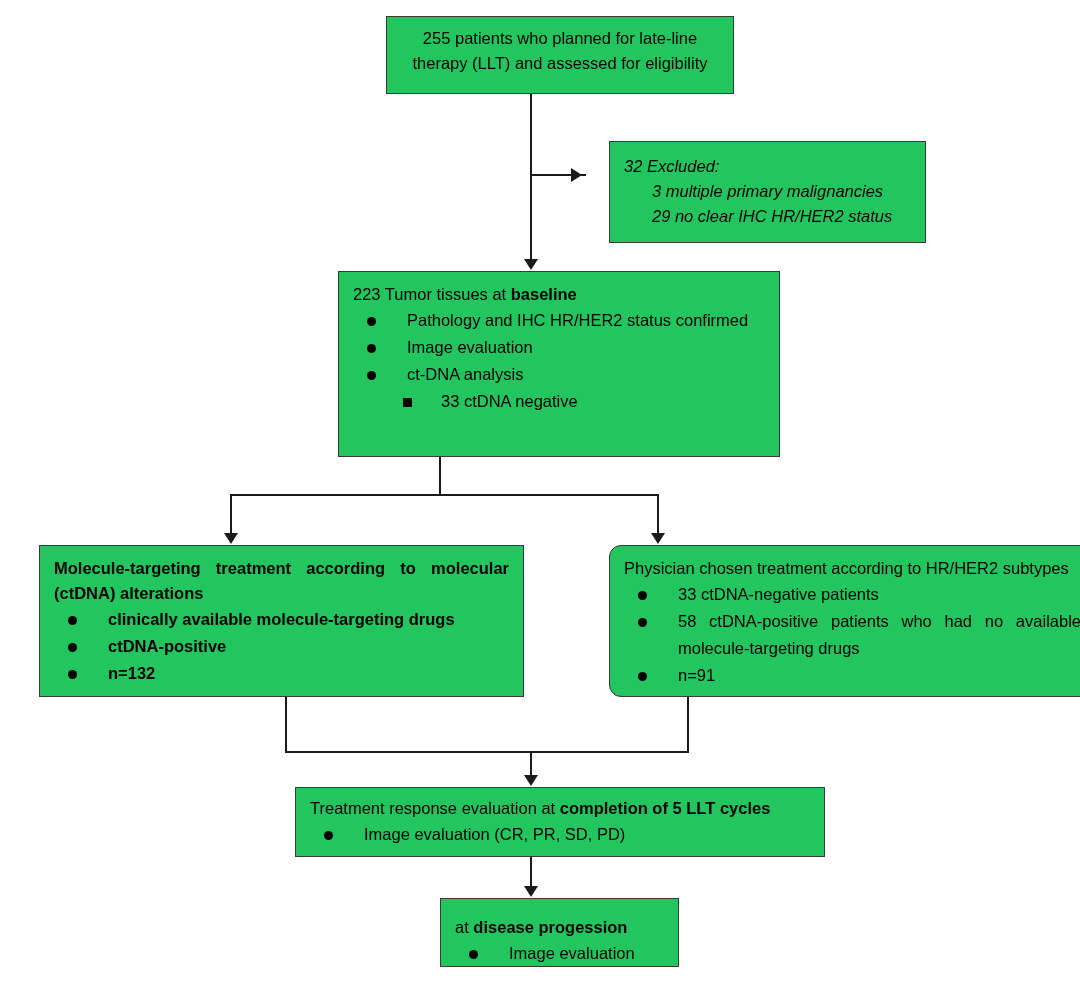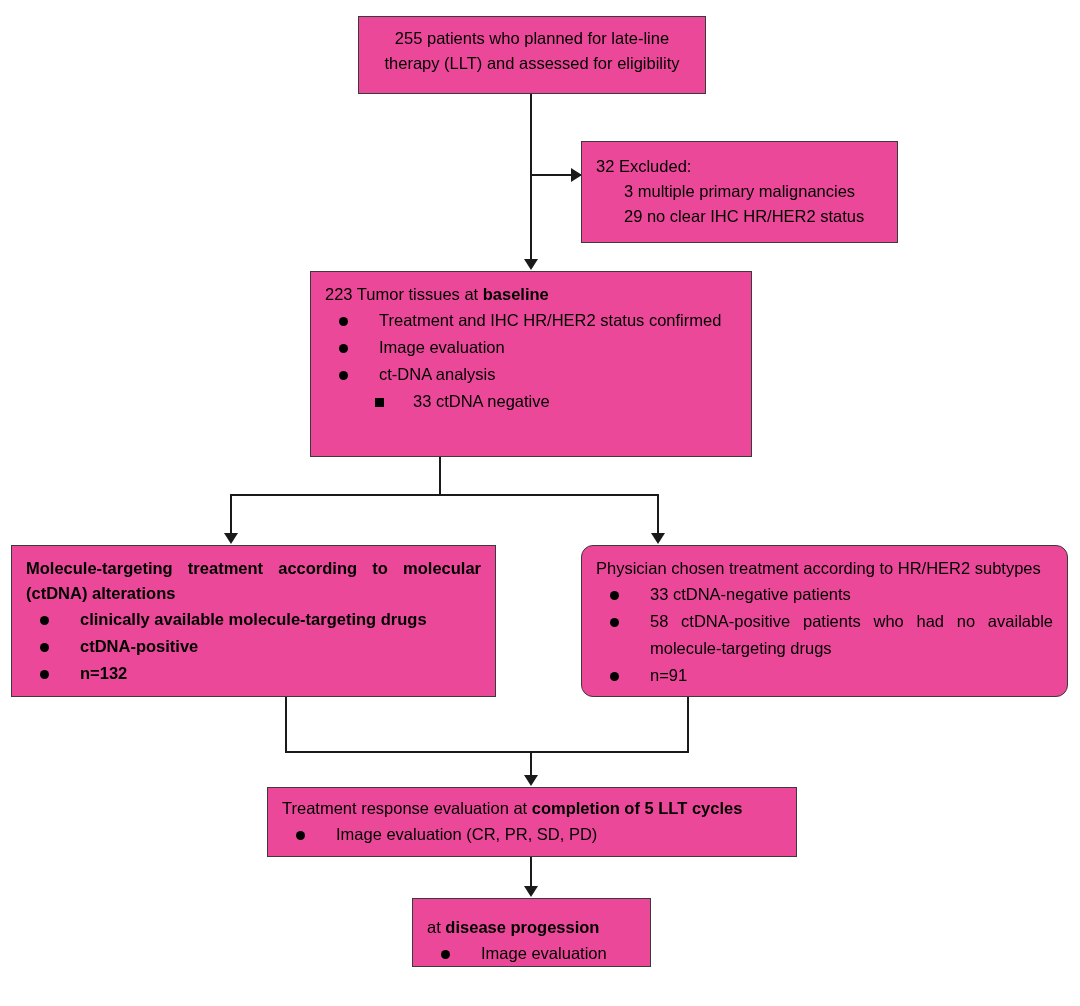--- a/index.html
+++ b/index.html
@@ -1,19 +1,19 @@
 <!DOCTYPE html>
 <html><head>
 <meta charset="utf-8">
 <style>
   html,body{margin:0;padding:0;background:#ffffff;}
   body{width:1080px;height:1006px;position:relative;overflow:hidden;
        font-family:"Liberation Sans","DejaVu Sans",sans-serif;color:#000;}
   #canvas{position:absolute;left:0;top:0;width:1080px;height:1006px;}
-  .box{position:absolute;box-sizing:border-box;border:1.6px solid #3a3a3a;background:#ec4899;}
+  .box{position:absolute;box-sizing:border-box;border:1.6px solid #3a3a3a;background:#22c55e;margin-left:28px;}
   .bx-pad{padding:9px 14px 8px 14px;}
   .title{font-size:16.5px;line-height:25px;}
   .title.center{text-align:center;}
   .just{text-align:justify;text-align-last:justify;}
   .b{font-weight:bold;}
   ul.lvl1{list-style:none;margin:0;padding:0;}
   ul.lvl1>li{position:relative;padding-left:54px;font-size:16.5px;line-height:27px;}
   ul.lvl1>li>.bullet-disc{position:absolute;left:14px;top:10px;width:9px;height:9px;
        border-radius:50%;background:#000;}
   ul.lvl2{list-style:none;margin:0;padding:0;}
@@ -37,34 +37,34 @@
     <div class="title center">255 patients who planned for late-line</div>
     <div class="title center">therapy (LLT) and assessed for eligibility</div>
   </div>
 
   <div class="ln vl" style="left:530px;top:94px;height:166px;"></div>
   <div class="arrow-d" style="left:524px;top:259px;"></div>
 
   <div class="ln hl" style="left:531px;top:174px;width:55px;"></div>
   <div class="arrow-r" style="left:571px;top:168px;"></div>
 
-  <div class="box bx-pad" style="left:581px;top:141px;width:317px;height:102px;padding-top:12px;">
+  <div class="box bx-pad" style="left:581px;top:141px;width:317px;height:102px;padding-top:12px;font-style:italic;">
     <div class="title">32 Excluded:</div>
     <div class="title" style="padding-left:28px;">3 multiple primary malignancies</div>
     <div class="title" style="padding-left:28px;">29 no clear IHC HR/HER2 status</div>
   </div>
 
   <div class="box bx-pad" style="left:310px;top:271px;width:442px;height:186px;padding-top:10px;">
     <div class="title">
       <span>223 Tumor tissues at </span><span class="b">baseline</span>
     </div>
     <ul class="lvl1">
       <li>
         <span class="bullet-disc"></span>
-        <span>Treatment and IHC HR/HER2 status confirmed</span></li>
+        <span>Pathology and IHC HR/HER2 status confirmed</span></li>
       <li>
         <span class="bullet-disc"></span>
         <span>Image evaluation</span></li>
       <li>
         <span class="bullet-disc"></span>
         <span>ct-DNA analysis</span></li>
     </ul>
     <ul class="lvl2">
       <li>
         <span class="bullet-sq"></span>

